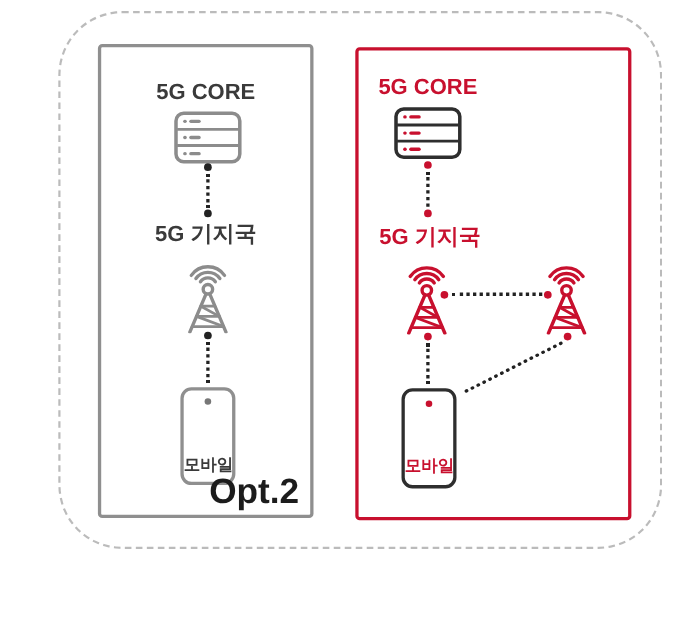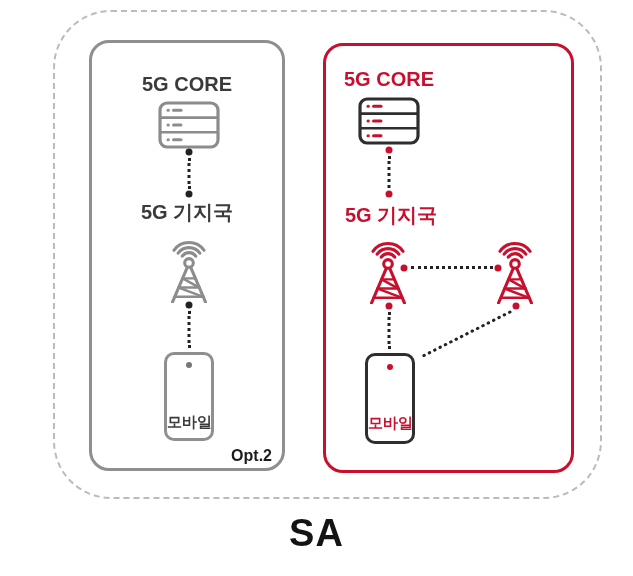--- a/index.html
+++ b/index.html
@@ -15,21 +15,21 @@
     position: absolute;
     left: 53px; top: 10px;
     width: 549px; height: 489px;
     border: 2px dashed var(--dash_gray);
     border-radius: 58px;
     box-sizing: border-box;
   }
   .opt-box {
     position: absolute;
     box-sizing: border-box;
-    border-radius: 20px;
+    border-radius: 4px;
     background: #ffffff;
   }
   .box-gray {
     left: 89px; top: 40px;
     width: 196px; height: 431px;
     border: 3px solid var(--gray);
   }
   .box-red {
     left: 323px; top: 43px;
     width: 251px; height: 430px;
@@ -86,21 +86,21 @@
     text-align: right;
     font-weight: bold;
     font-size: 15px;
     white-space: nowrap;
     margin-top: 24px;
   }
   .opt-name {
     position: absolute;
     right: 10px; bottom: 3px;
     font-weight: bold;
-    font-size: 16px;
+    font-size: 32px;
     white-space: nowrap;
   }
   .opt-name-dark { color: var(--near_black); }
   .opt-name-red  { color: var(--bright_red); }
   .sa-title {
     position: absolute;
     left: 0; right: 0; top: 512px;
     text-align: center;
     font-weight: bold;
     font-size: 38px;
@@ -240,14 +240,13 @@
       <line x1="100" y1="9" x2="9" y2="55" stroke="#222222" stroke-width="3" stroke-dasharray="0.5 5.5" stroke-linecap="round"></line>
     </svg>
 
     <div class="phone phone-dark" style="left:39px;top:307px;width:50px;height:91px;">
       <span class="dot dot-sm dot-red" style="left:50%;top:11px;"></span>
       <div class="phone-label txt-red">모바일</div>
     </div>
 
   </div>
 
-  <div class="sa-title">SA</div>
 </div>
 
 </body></html>

